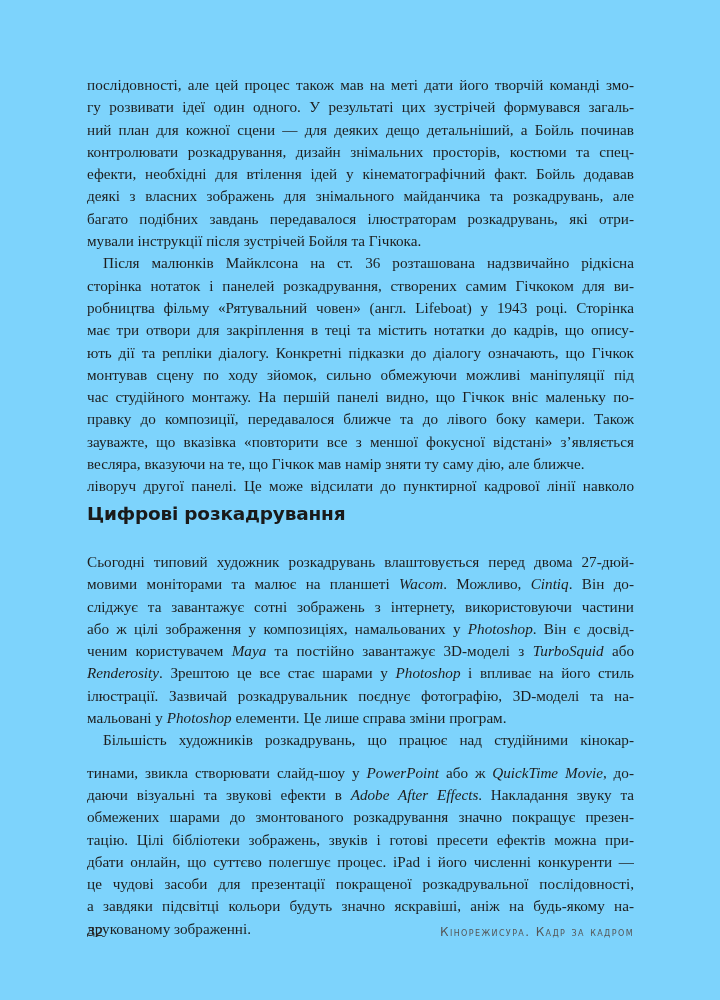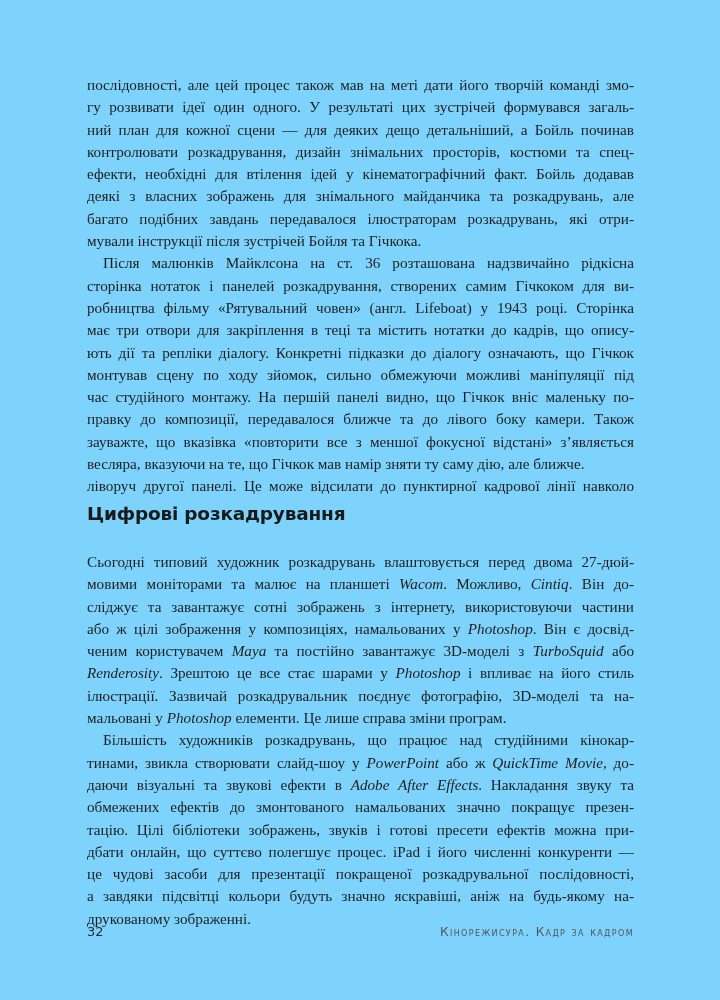--- a/index.html
+++ b/index.html
@@ -111,23 +111,23 @@
 
     <span class="line" style="letter-spacing: 0px;"><span>Сьогодні типовий художник розкадрувань влаштовується перед двома 27-дюй-</span></span>
     <span class="line" style="letter-spacing: 0px;"><span>мовими моніторами та малює на планшеті </span><i>Wacom</i><span>. Можливо, </span><i>Cintiq</i><span>. Він до-</span></span>
     <span class="line" style="letter-spacing: 0px;"><span>сліджує та завантажує сотні зображень з інтернету, використовуючи частини</span></span>
     <span class="line" style="letter-spacing: 0px;"><span>або ж цілі зображення у композиціях, намальованих у </span><i>Photoshop</i><span>. Він є досвід-</span></span>
     <span class="line" style="letter-spacing: 0px;"><span>ченим користувачем </span><i>Maya</i><span> та постійно завантажує 3D-моделі з </span><i>TurboSquid</i><span> або</span></span>
     <span class="line" style="letter-spacing: 0px;"><span></span><i>Renderosity</i><span>. Зрештою це все стає шарами у </span><i>Photoshop</i><span> і впливає на його стиль</span></span>
     <span class="line" style="letter-spacing: 0px;"><span>ілюстрації. Зазвичай розкадрувальник поєднує фотографію, 3D-моделі та на-</span></span>
     <span class="line last" style="letter-spacing: 0px;"><span>мальовані у </span><i>Photoshop</i><span> елементи. Це лише справа зміни програм.</span></span>
     <span class="line indent" style="letter-spacing: 0px;"><span>Більшість художників розкадрувань, що працює над студійними кінокар-</span></span>
-    <span class="line" style="letter-spacing: 0px;"><span>тинами, звикла створювати слайд-шоу у </span><i>PowerPoint</i><span> або ж </span><i>QuickTime Movie</i><span>, до-</span></span>
+    <span class="line" style="letter-spacing: 0px; margin-top: 10px;"><span>тинами, звикла створювати слайд-шоу у </span><i>PowerPoint</i><span> або ж </span><i>QuickTime Movie</i><span>, до-</span></span>
     <span class="line" style="letter-spacing: 0px;"><span>даючи візуальні та звукові ефекти в </span><i>Adobe After Effects</i><span>. Накладання звуку та</span></span>
-    <span class="line" style="letter-spacing: 0px;"><span>обмежених ефектів до змонтованого намальованих значно покращує презен-</span></span>
+    <span class="line" style="letter-spacing: 0px;"><span>обмежених шарами до змонтованого розкадрування значно покращує презен-</span></span>
     <span class="line" style="letter-spacing: 0px;"><span>тацію. Цілі бібліотеки зображень, звуків і готові пресети ефектів можна при-</span></span>
     <span class="line" style="letter-spacing: 0px;"><span>дбати онлайн, що суттєво полегшує процес. iPad і його численні конкуренти —</span></span>
     <span class="line" style="letter-spacing: 0px;"><span>це чудові засоби для презентації покращеної розкадрувальної послідовності,</span></span>
     <span class="line" style="letter-spacing: 0px;"><span>а завдяки підсвітці кольори будуть значно яскравіші, аніж на будь-якому на-</span></span>
     <span class="line last" style="letter-spacing: 0px;"><span>друкованому зображенні.</span></span>
   </div>
 
   <div class="footer-page-number">32</div>
   <div class="footer-title">Кінорежисура. Кадр за кадром</div>
 

